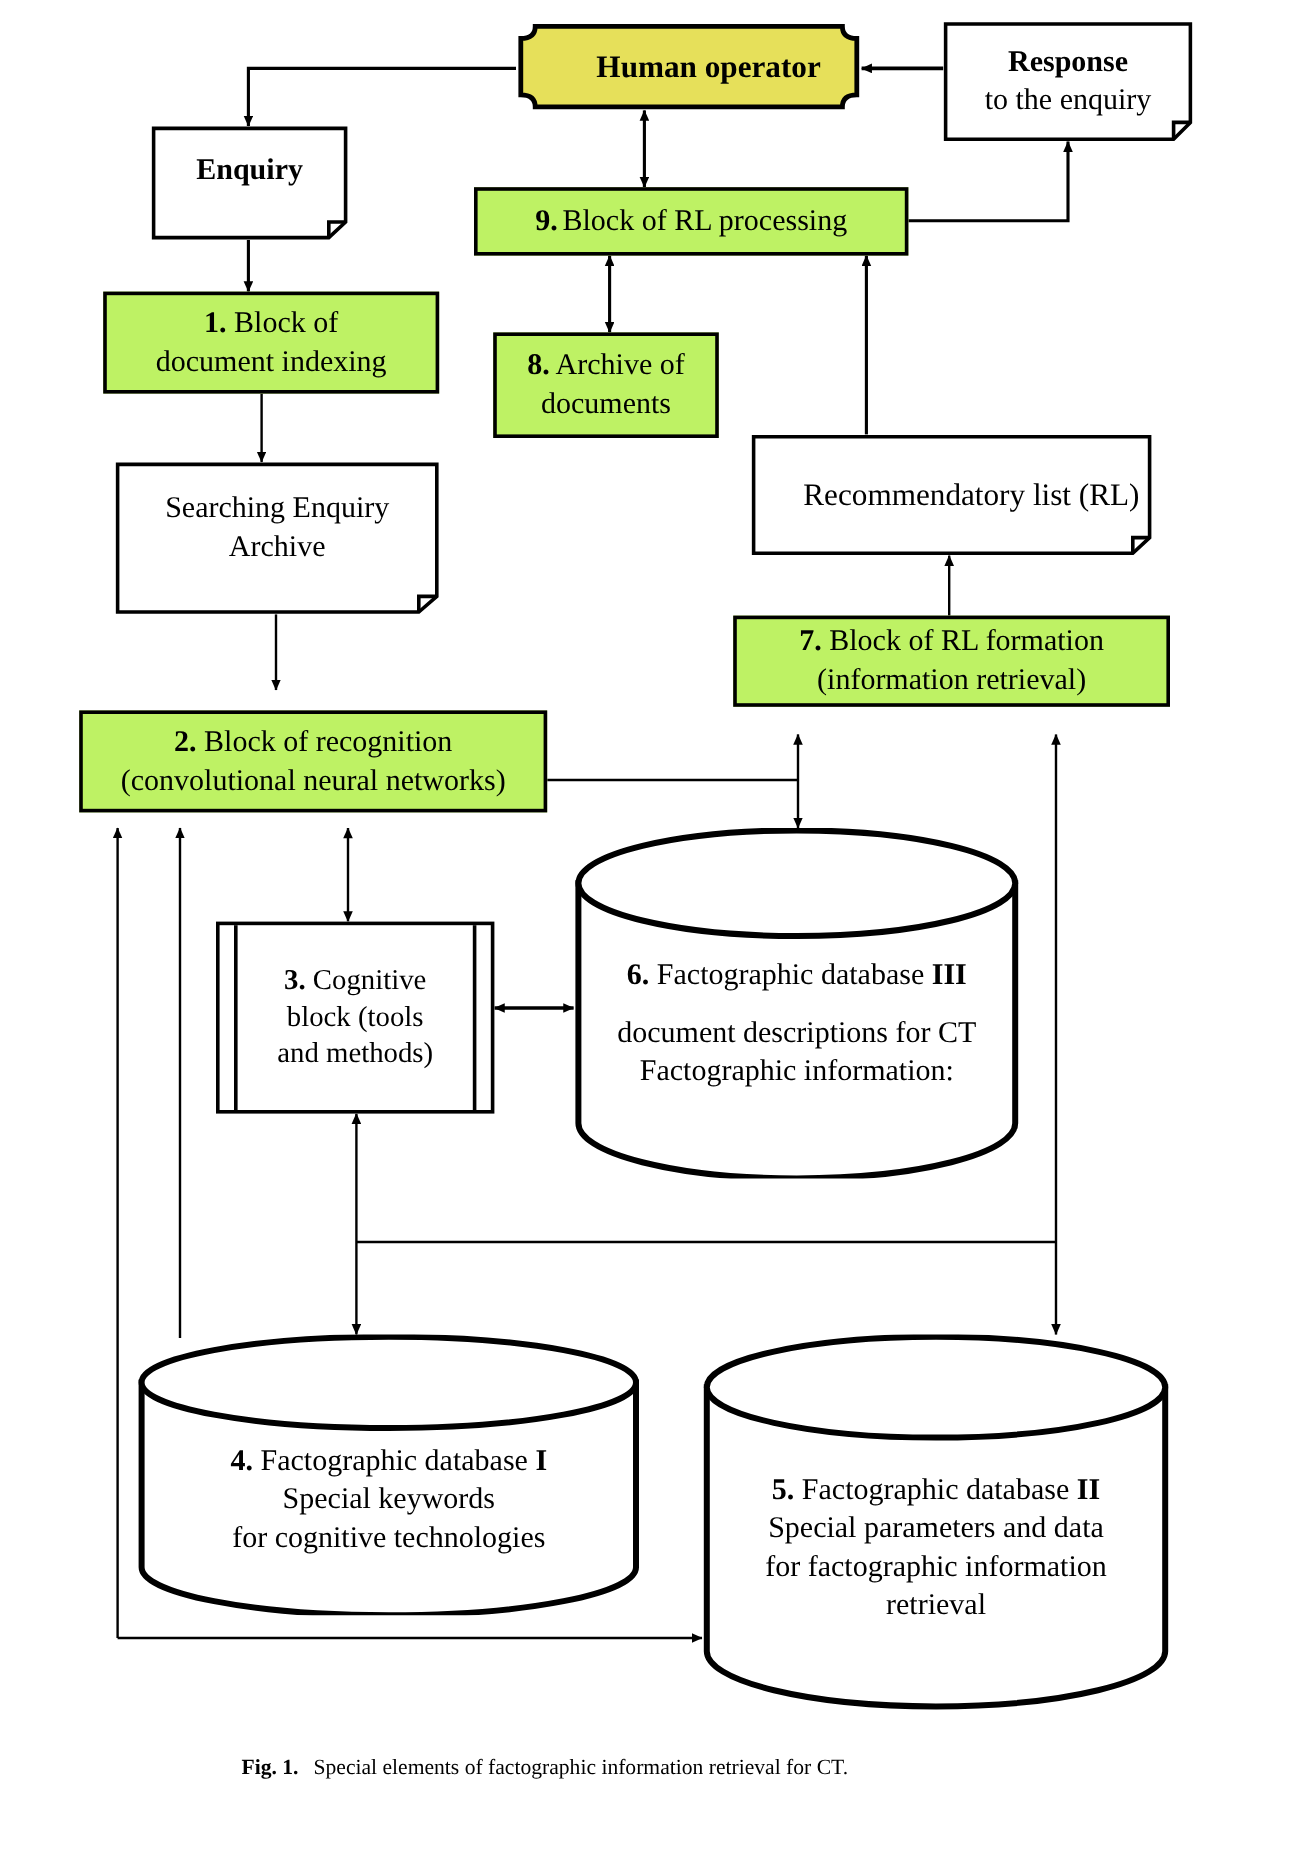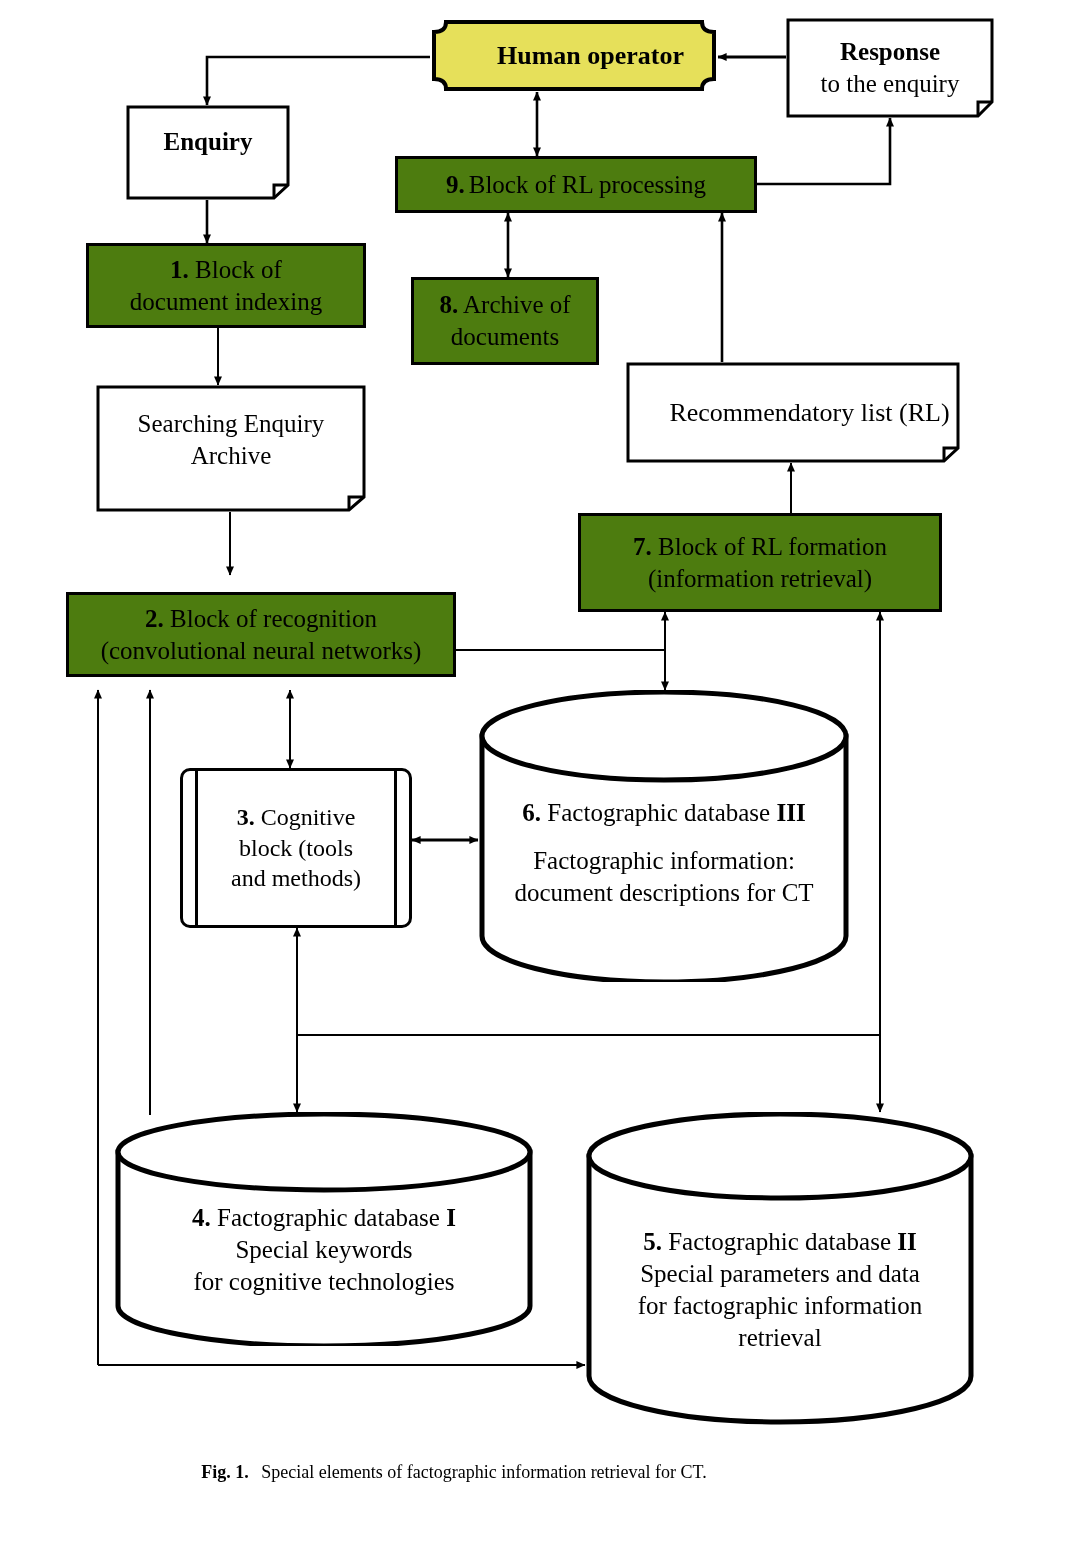--- a/index.html
+++ b/index.html
@@ -31,21 +31,21 @@
     box-sizing: border-box;
     display: flex;
     flex-direction: column;
     align-items: center;
     justify-content: center;
     text-align: center;
     line-height: 1.28;
     z-index: 5;
   }
   .rect {
-    background: #4d7c0f;
+    background: #bef264;
     border: 3px solid #000000;
   }
   .doc-shape {
     background: transparent;
     border: none;
   }
   .doc-shape .doc-svg {
     position: absolute;
     left: 0;
     top: 0;
@@ -259,41 +259,41 @@
   <div class="node doc-shape" style="left:626px; top:362px; width:334px; height:101px;">
     <svg class="doc-svg" viewBox="0 0 334 101" preserveAspectRatio="none" xmlns="http://www.w3.org/2000/svg">
       <path d="M2,2 L332,2 L332,86 L318,99 L2,99 Z" fill="#fff" stroke="#000" stroke-width="3"></path>
       <path d="M332,86 L318,86 L318,99" fill="none" stroke="#000" stroke-width="3"></path>
     </svg>
     <div class="doc-txt">
       <span class="ln t-26">Recommendatory list (RL)</span>
     </div>
   </div>
 
-  <div class="node rect" style="left:578px; top:513px; width:364px; height:99px;">
+  <div class="node rect" style="left:611px; top:513px; width:364px; height:76px;">
     <div>
       <span class="ln t-25">
         <span class="b">7.</span>
         <span>Block of RL formation</span>
       </span>
       <span class="ln t-25">(information retrieval)</span>
     </div>
   </div>
 
   <div class="node rect" style="left:66px; top:592px; width:390px; height:85px;">
     <div>
       <span class="ln t-25">
         <span class="b">2.</span>
         <span>Block of recognition</span>
       </span>
       <span class="ln t-25">(convolutional neural networks)</span>
     </div>
   </div>
 
-  <div class="node predef" style="left:180px; top:768px; width:232px; height:160px;border-radius:10px;">
+  <div class="node predef" style="left:180px; top:768px; width:232px; height:160px;">
     <div class="predef-txt">
       <span class="ln t-24">
         <span class="b">3.</span>
         <span>Cognitive</span>
       </span>
       <span class="ln t-24">block (tools</span>
       <span class="ln t-24">and methods)</span>
     </div>
   </div>
 
@@ -301,22 +301,22 @@
     <svg class="cyl-svg" viewBox="0 0 372 292" preserveAspectRatio="none" xmlns="http://www.w3.org/2000/svg">
       <path d="M4,46 L4,246 A182,46 0 0 0 368,246 L368,46 Z" fill="#fff" stroke="#000" stroke-width="5"></path>
       <ellipse cx="186" cy="46" rx="182" ry="44" fill="#fff" stroke="#000" stroke-width="5"></ellipse>
     </svg>
     <div class="cyl-txt" style="padding-top:34px;">
       <span class="ln t-25" style="margin-bottom:16px;">
         <span class="b">6.</span>
         <span>Factographic database</span>
         <span class="b">III</span>
       </span>
+      <span class="ln t-25">document descriptions for CT</span>
       <span class="ln t-25">Factographic information:</span>
-      <span class="ln t-25">document descriptions for CT</span>
     </div>
   </div>
 
   <div class="node cyl" style="left:114px; top:1112px; width:420px; height:234px;">
     <svg class="cyl-svg" viewBox="0 0 420 234" preserveAspectRatio="none" xmlns="http://www.w3.org/2000/svg">
       <path d="M4,40 L4,194 A206,40 0 0 0 416,194 L416,40 Z" fill="#fff" stroke="#000" stroke-width="5"></path>
       <ellipse cx="210" cy="40" rx="206" ry="38" fill="#fff" stroke="#000" stroke-width="5"></ellipse>
     </svg>
     <div class="cyl-txt" style="padding-top:42px;">
       <span class="ln t-25">

